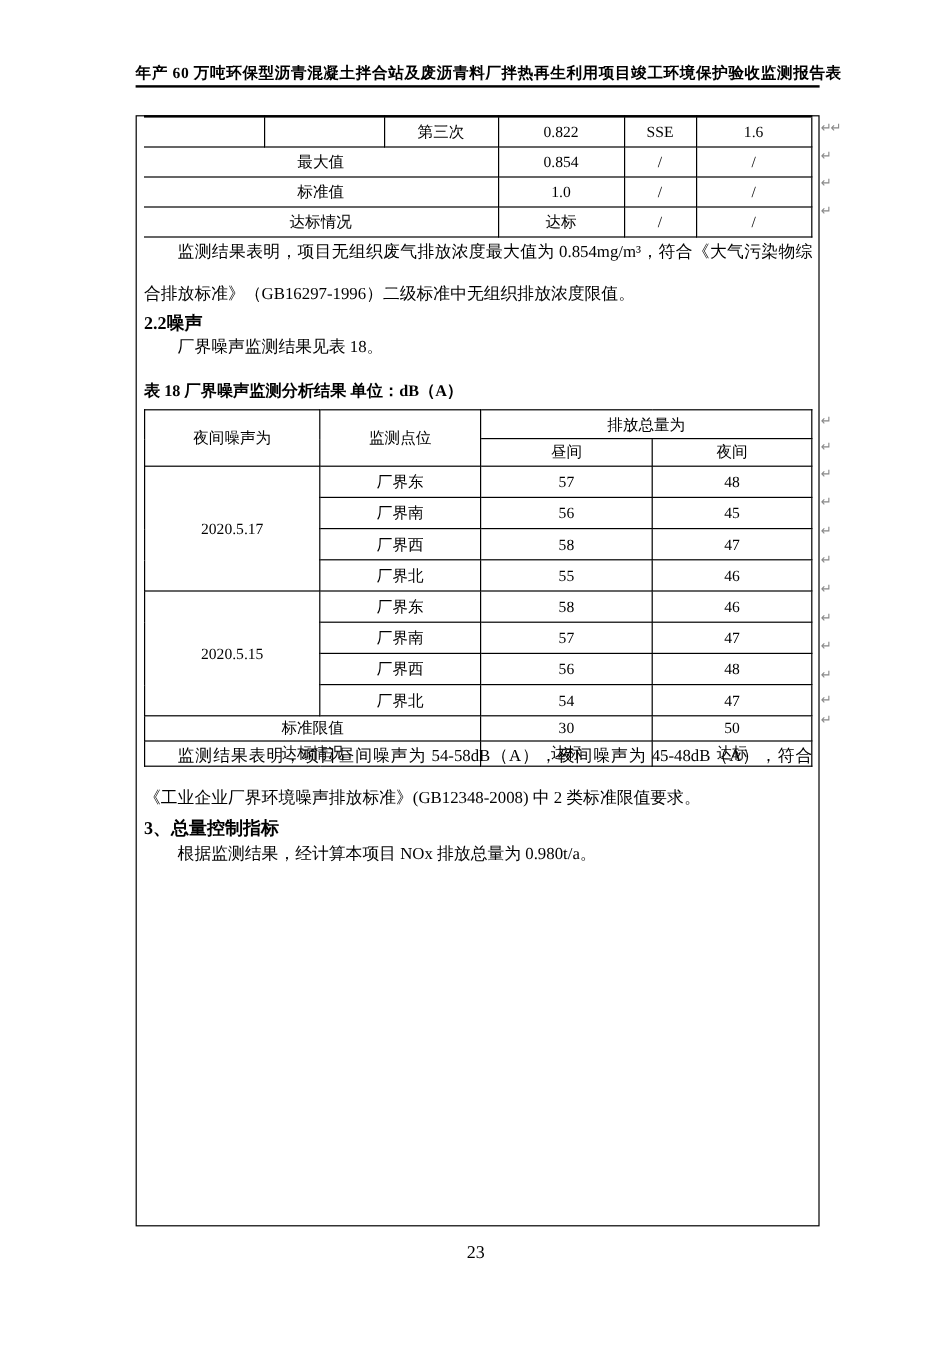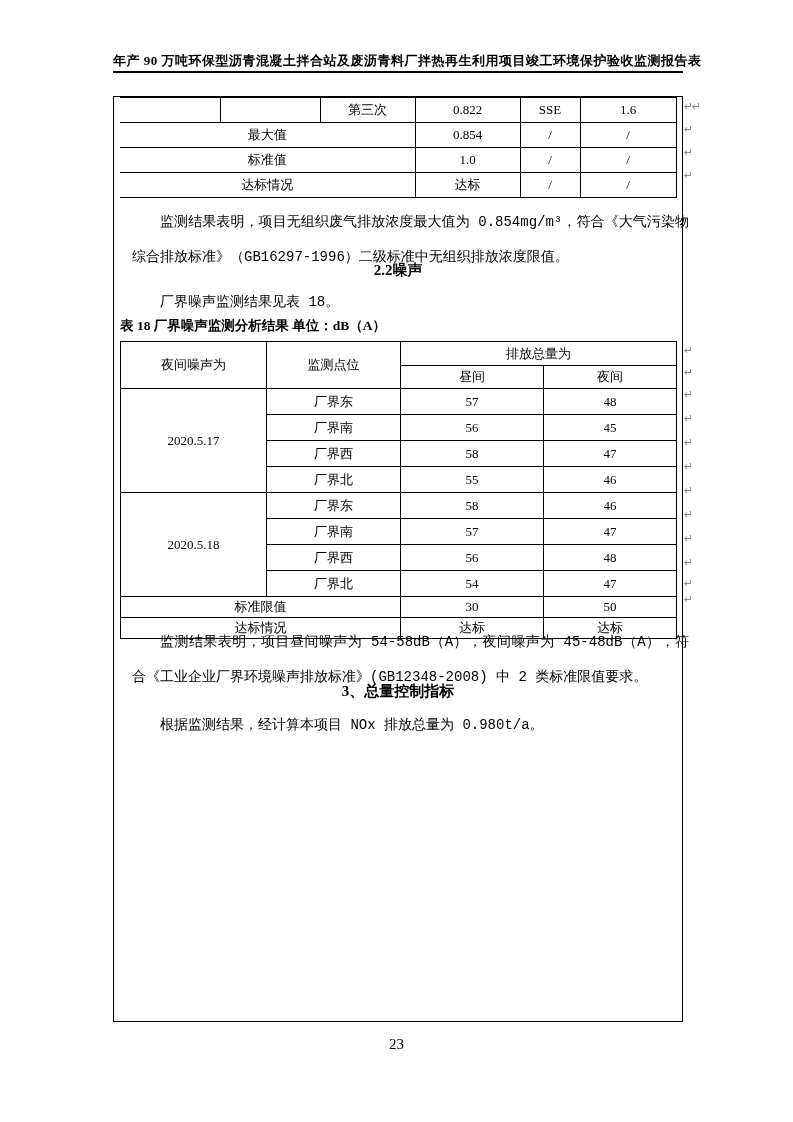--- a/index.html
+++ b/index.html
@@ -29,48 +29,48 @@
            font-size:13px; font-weight:normal; padding:1px; overflow:hidden; }
   .t1 { top:-1px; width:556px; border-top:2px solid #000; }
   .t1 td { height:22px; }
   .t1 tr td:first-child { border-left:none; }
   .t2 { top:244px; width:556px; }
   .t2 .hrow1 th { height:21px; }
   .t2 .hrow2 th { height:20px; }
   .t2 .drow td { height:23px; }
   .t2 .srow td { height:15px; }
   .para {
-    position:absolute; left:6px; width:557px; margin:12px;
-    font-size:14px; line-height:35px; text-align:justify;font-family:Liberation Mono, monospace;
+    position:absolute; left:6px; width:557px; margin:0;
+    font-size:14px; line-height:35px; text-align:justify;
   }
   .indent { text-indent:28px; }
   .sec-heading {
     position:absolute; left:6px; width:556px; margin:0;
-    font-size:15px; font-weight:bold; line-height:20px;text-align:center;
+    font-size:15px; font-weight:bold; line-height:20px;
   }
   .tbl-title {
     position:absolute; left:6px; width:556px;
     font-weight:bold; font-size:13.5px; line-height:18px;
   }
   .pilcrow {
     position:absolute; width:10px; height:12px;
     color:#8a8a8a; font-size:11px; line-height:12px;
     font-family:"DejaVu Sans",sans-serif;
   }
   .page-number {
     position:absolute; top:1036px; left:0; width:793px;
     text-align:center; font-size:15px;
   }
 </style>
 </head>
 <body>
 
 <div class="page">
 
-  <div class="doc-title">年产 90 万吨环保型沥青混凝土拌合站及废沥青料厂拌热再生利用项目竣工环境保护验收监测报告表</div>
+  <div class="doc-title">年产 60 万吨环保型沥青混凝土拌合站及废沥青料厂拌热再生利用项目竣工环境保护验收监测报告表</div>
   <div class="title-rule"></div>
 
   <div class="content-box">
 
     <table class="t1">
       <colgroup>
           <col style="width:100px">
           <col style="width:100px">
           <col style="width:95px">
           <col style="width:105px">
@@ -147,21 +147,21 @@
         <td>厂界西</td>
         <td>58</td>
         <td>47</td>
       </tr>
       <tr class="drow">
         <td>厂界北</td>
         <td>55</td>
         <td>46</td>
       </tr>
       <tr class="drow">
-        <td rowspan="4">2020.5.18</td>
+        <td rowspan="4">2020.5.15</td>
         <td>厂界东</td>
         <td>58</td>
         <td>46</td>
       </tr>
       <tr class="drow">
         <td>厂界南</td>
         <td>57</td>
         <td>47</td>
       </tr>
       <tr class="drow">

